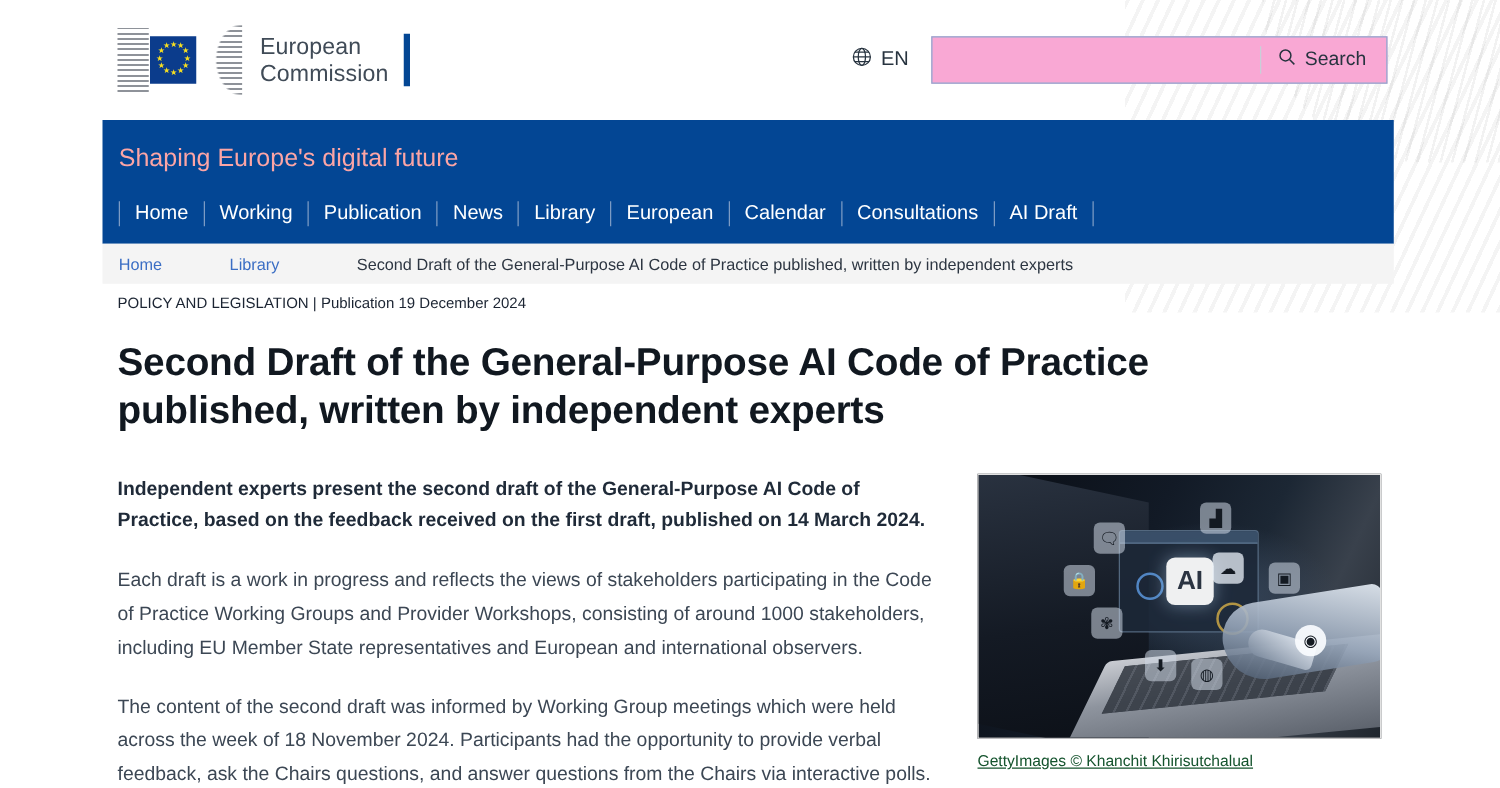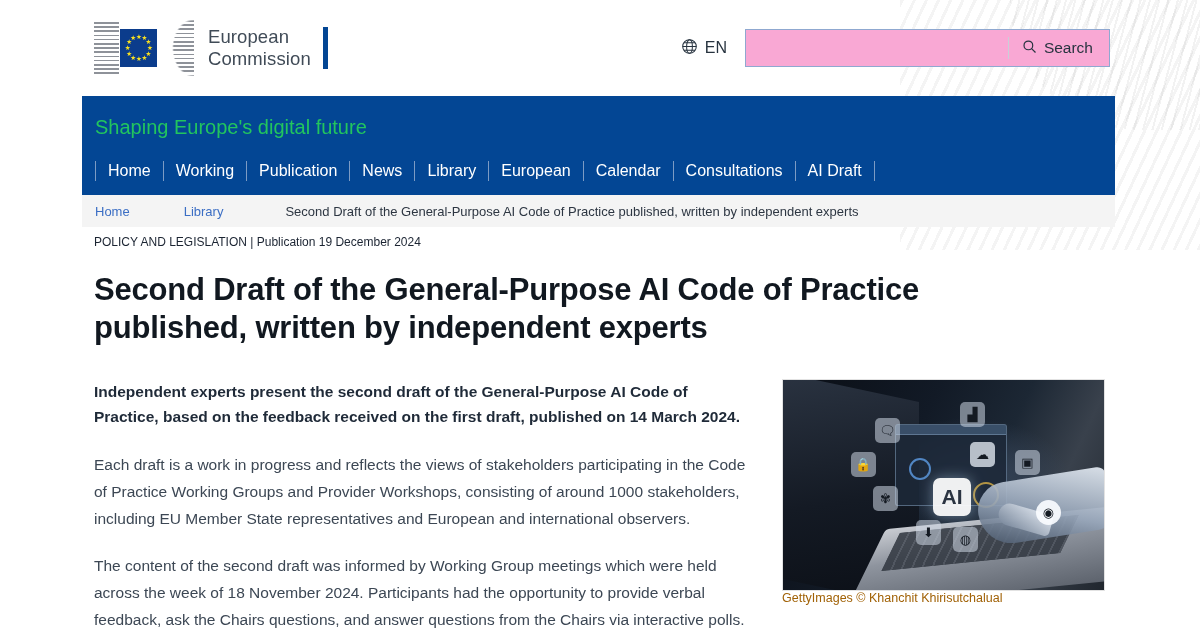--- a/index.html
+++ b/index.html
@@ -175,21 +175,21 @@
 
   
   .blue-bar {
     margin-left: 82px;
     width: 1033px;
     background: #034694;
     padding: 20px 0 0 0;
   }
   .site-title {
     font-size: 20px;
-    color: #22c55e;
+    color: #fca5a5;
     padding: 0 0 0 13px;
     margin-bottom: 22px;
     font-weight: 400;
   }
   .main-nav {
     display: flex;
     align-items: stretch;
     padding: 0 0 14px 13px;
   }
   .nav-item {
@@ -328,21 +328,20 @@
   .fi-ai-badge {
     position: absolute;
     left: 150px; top: 66px;
     width: 38px; height: 38px;
     background: rgba(255,255,255,0.93);
     border-radius: 7px;
     display: flex; align-items: center; justify-content: center;
     font-size: 21px; font-weight: bold; color: #2b3442;
     font-family: "Liberation Sans", sans-serif;
     box-shadow: 0 0 14px rgba(180,210,240,0.45);
-    margin-top: 32px;
   }
   .fi-tile {
     position: absolute;
     width: 25px; height: 25px;
     background: rgba(205,215,228,0.55);
     border-radius: 5px;
     display: flex; align-items: center; justify-content: center;
     font-size: 13px; color: #141a22;
   }
   .fi-circ {
@@ -360,23 +359,25 @@
   }
   .fi-finger {
     position: absolute;
     right: 52px; top: 128px;
     width: 54px; height: 22px;
     background: linear-gradient(200deg, rgba(230,236,244,0.95), rgba(120,135,155,0.9));
     border-radius: 14px 6px 6px 14px;
     transform: rotate(16deg);
   }
   .figure-caption {
+    margin-top: 11px;
     font-size: 12.5px;
-    color: #a16207;
+    color: #14532d;
     cursor: pointer;
+    text-decoration: underline;
   }
 </style>
 </head>
 <body>
 
 <div class="watermark"></div>
 <div class="watermark2"></div>
 
 <div class="page">
 

